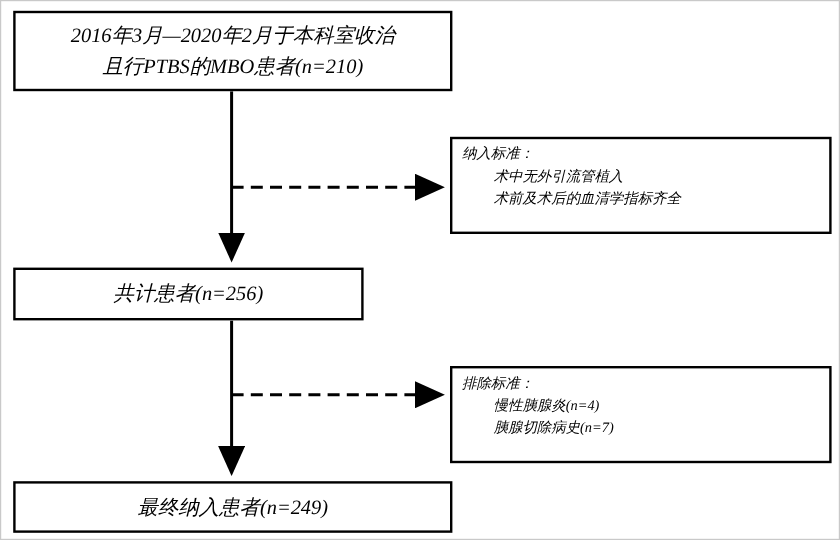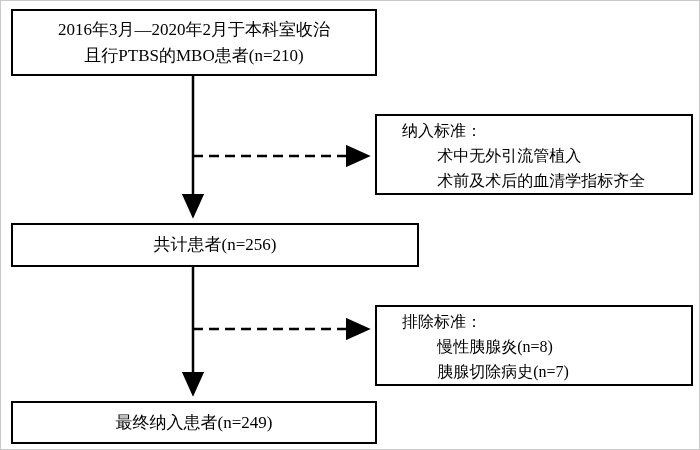--- a/index.html
+++ b/index.html
@@ -24,37 +24,38 @@
     top: 0;
     pointer-events: none;
   }
   .box {
     position: absolute;
     border: 2px solid #000000;
     background: #ffffff;
     box-sizing: border-box;
     font-size: 17px;
     line-height: 1.5;
+    font-style: italic;
   }
   .center-box {
     display: flex;
     flex-direction: column;
     justify-content: center;
     align-items: center;
     text-align: center;
   }
   .top-box    { left: 10px;  top: 8px;   width: 366px; height: 67px; }
-  .mid-box    { left: 10px;  top: 222px; width: 408px; height: 44px; }
+  .mid-box    { left: 10px;  top: 222px; width: 292px; height: 44px; }
   .bottom-box { left: 10px;  top: 400px; width: 366px; height: 43px; }
   .side-box {
     left: 374px;
     width: 318px;
     height: 81px;
-    padding: 3px 25px;
-    font-size: 16px;
+    padding: 3px 8px;
+    font-size: 12px;
     line-height: 1.55;
     text-align: left;
   }
   .inclusion-box { top: 113px; }
   .exclusion-box { top: 304px; }
   .side-item { padding-left: 2.2em; }
 </style>
 </head>
 <body>
 
@@ -82,21 +83,21 @@
     <div class="side-item">术中无外引流管植入</div>
     <div class="side-item">术前及术后的血清学指标齐全</div>
   </div>
 
   <div class="box mid-box center-box">
     <div>共计患者(n=256)</div>
   </div>
 
   <div class="box side-box exclusion-box">
     <div class="side-title">排除标准：</div>
-    <div class="side-item">慢性胰腺炎(n=8)</div>
+    <div class="side-item">慢性胰腺炎(n=4)</div>
     <div class="side-item">胰腺切除病史(n=7)</div>
   </div>
 
   <div class="box bottom-box center-box">
     <div>最终纳入患者(n=249)</div>
   </div>
 
 </div>
 
 </body></html>

